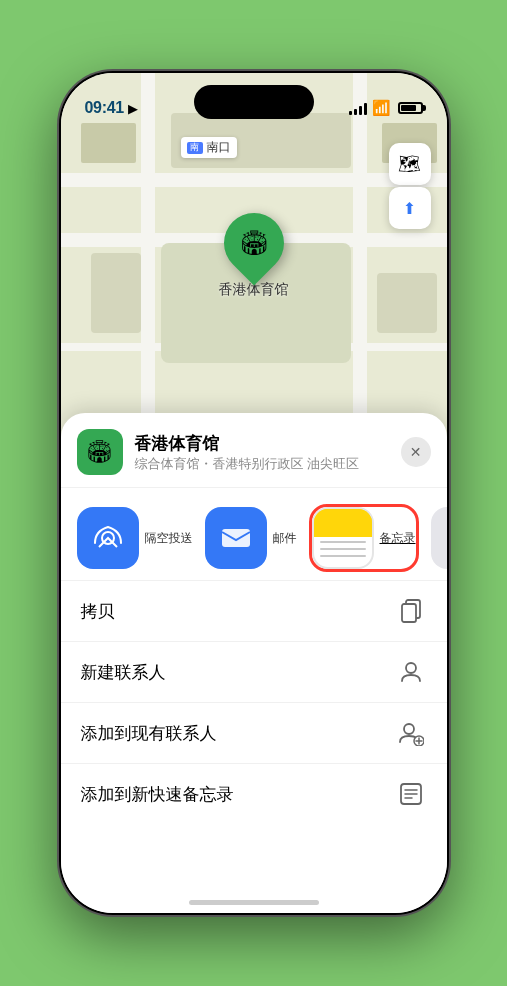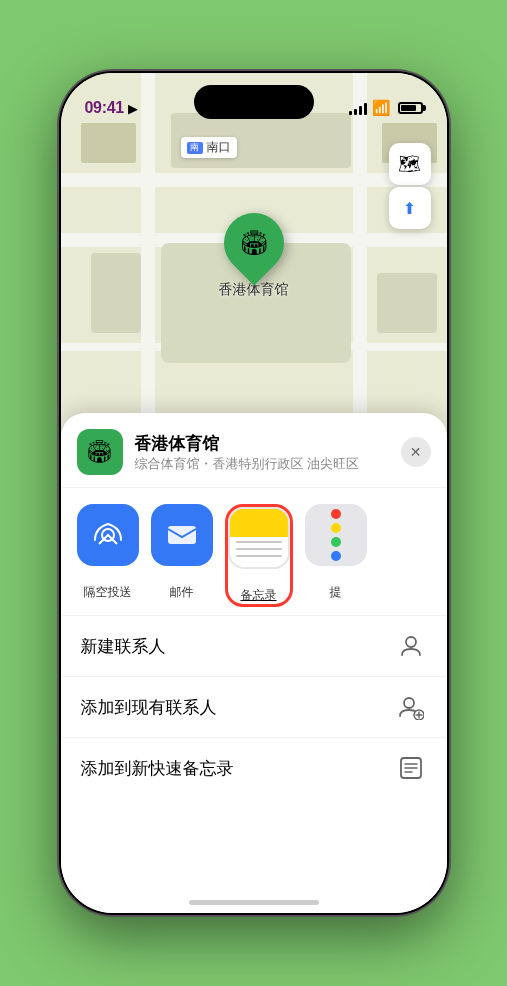--- a/index.html
+++ b/index.html
@@ -39,21 +39,21 @@
       display: flex;
       align-items: flex-end;
       padding: 0 24px 6px;
       justify-content: space-between;
       z-index: 100;
     }
 
     .status-time {
       font-size: 16px;
       font-weight: 600;
-      color: #701a75;
+      color: #0c4a6e;
       letter-spacing: -0.3px;
     }
 
     .status-icons {
       display: flex;
       align-items: center;
       gap: 6px;
     }
 
     .signal-bars {
@@ -285,23 +285,23 @@
       padding: 16px 16px 8px;
       gap: 12px;
       overflow-x: auto;
       scrollbar-width: none;
       border-bottom: 1px solid #f0f0f0;
     }
     .share-row::-webkit-scrollbar { display: none; }
 
     .share-item {
       display: flex;
-      flex-direction: column;
-      align-items: center;
-      gap: 18px;
+      flex-direction: row;
+      align-items: center;
+      gap: 6px;
       flex-shrink: 0;
       cursor: pointer;
     }
     .share-icon-wrap {
       width: 62px;
       height: 62px;
       border-radius: 16px;
       display: flex;
       align-items: center;
       justify-content: center;
@@ -488,20 +488,29 @@
               <div style="width:10px;height:10px;border-radius:50%;background:#34c759;"></div>
               <div style="width:10px;height:10px;border-radius:50%;background:#3478f6;"></div>
             </div>
           </div>
           <span class="share-label">提</span>
         </div>
       </div>
 
       <div class="action-list">
 
+        <div class="action-item">
+          <span class="action-label">拷贝</span>
+          <div class="action-icon">
+            <svg width="26" height="26" viewBox="0 0 26 26" fill="none">
+              <rect x="8" y="2" width="14" height="18" rx="2" stroke="#666" stroke-width="1.8" fill="none"></rect>
+              <rect x="4" y="6" width="14" height="18" rx="2" stroke="#666" stroke-width="1.8" fill="white"></rect>
+            </svg>
+          </div>
+        </div>
 
         <div class="action-item">
           <span class="action-label">新建联系人</span>
           <div class="action-icon">
             <svg width="26" height="26" viewBox="0 0 26 26" fill="none">
               <circle cx="13" cy="9" r="5" stroke="#666" stroke-width="1.8" fill="none"></circle>
               <path d="M4 22 Q4 16 13 16 Q22 16 22 22" stroke="#666" stroke-width="1.8" fill="none" stroke-linecap="round"></path>
             </svg>
           </div>
         </div>

